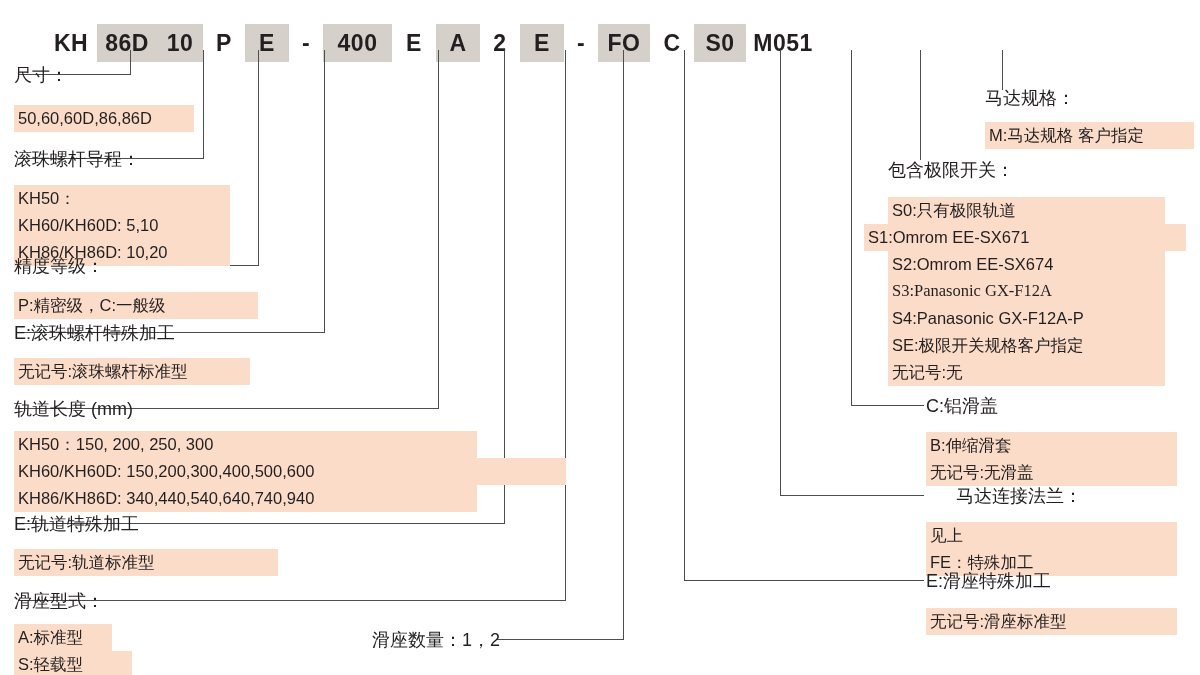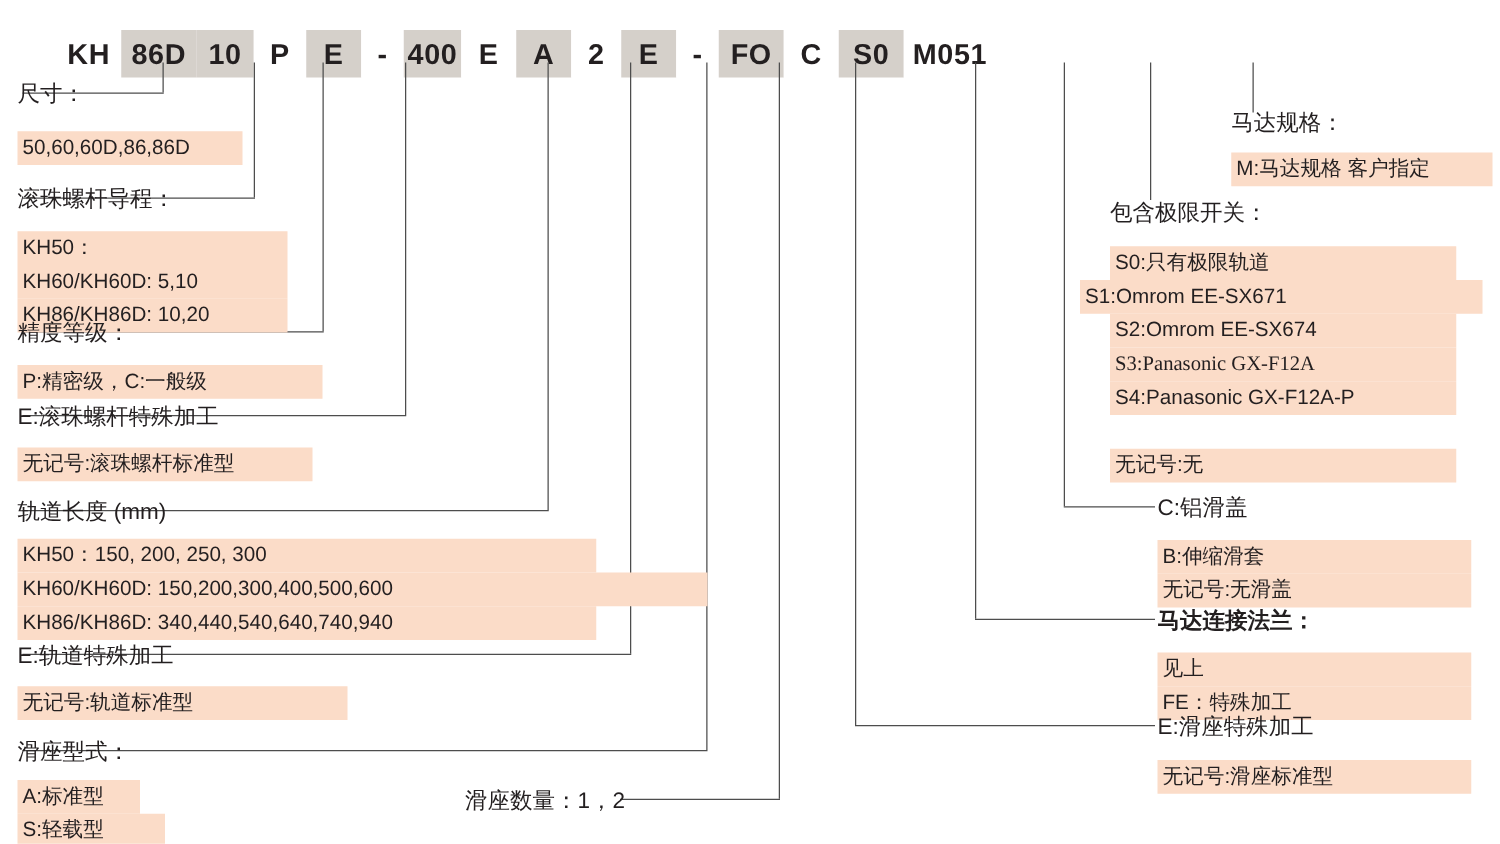--- a/index.html
+++ b/index.html
@@ -83,21 +83,21 @@
 
 <div id="stage">
 
   <div class="code-bar">
     <div class="code-cell plain" style="width:52px">KH</div>
     <div class="code-cell shade" style="width:60px">86D</div>
     <div class="code-cell shade" style="width:46px">10</div>
     <div class="code-cell plain" style="width:42px">P</div>
     <div class="code-cell shade" style="width:44px">E</div>
     <div class="code-cell plain" style="width:34px">-</div>
-    <div class="code-cell shade" style="width:46px">400</div>
+    <div class="code-cell shade" style="width:69px">400</div>
     <div class="code-cell plain" style="width:44px">E</div>
     <div class="code-cell shade" style="width:44px">A</div>
     <div class="code-cell plain" style="width:40px">2</div>
     <div class="code-cell shade" style="width:44px">E</div>
     <div class="code-cell plain" style="width:34px">-</div>
     <div class="code-cell shade" style="width:52px">FO</div>
     <div class="code-cell plain" style="width:44px">C</div>
     <div class="code-cell shade" style="width:52px">S0</div>
     <div class="code-cell plain" style="width:74px">M051</div>
   </div>
@@ -170,26 +170,27 @@
 
   <div class="lbl big" style="left:985px; top:88px;">马达规格：</div>
   <div class="val" style="left:985px; top:122px; width:209px;">M:马达规格  客户指定</div>
 
   <div class="lbl big" style="left:888px; top:160px;">包含极限开关：</div>
   <div class="val" style="left:888px; top:197px; width:277px;">S0:只有极限轨道</div>
   <div class="val" style="left:864px; top:224px; width:322px;">S1:Omrom EE-SX671</div>
   <div class="val" style="left:888px; top:251px; width:277px;">S2:Omrom EE-SX674</div>
   <div class="val" style="left:888px; top:278px; width:277px;font-family:Liberation Serif, serif;">S3:Panasonic GX-F12A</div>
   <div class="val" style="left:888px; top:305px; width:277px;">S4:Panasonic GX-F12A-P</div>
+  <div class="val" style="left:888px; top:332px; width:277px;">SE:极限开关规格客户指定</div>
   <div class="val" style="left:888px; top:359px; width:277px;">无记号:无</div>
 
   <div class="lbl big" style="left:926px; top:396px;">C:铝滑盖</div>
   <div class="val" style="left:926px; top:432px; width:251px;">B:伸缩滑套</div>
   <div class="val" style="left:926px; top:459px; width:251px;">无记号:无滑盖</div>
 
-  <div class="lbl big" style="left:926px; top:486px;font-weight:bold;">马达连接法兰：</div>
+  <div class="lbl big" style="left:956px; top:486px;">马达连接法兰：</div>
   <div class="val" style="left:926px; top:522px; width:251px;">见上</div>
   <div class="val" style="left:926px; top:549px; width:251px;">FE：特殊加工</div>
 
   <div class="lbl big" style="left:926px; top:571px;">E:滑座特殊加工</div>
   <div class="val" style="left:926px; top:608px; width:251px;">无记号:滑座标准型</div>
 
 </div>
 
 </body></html>

